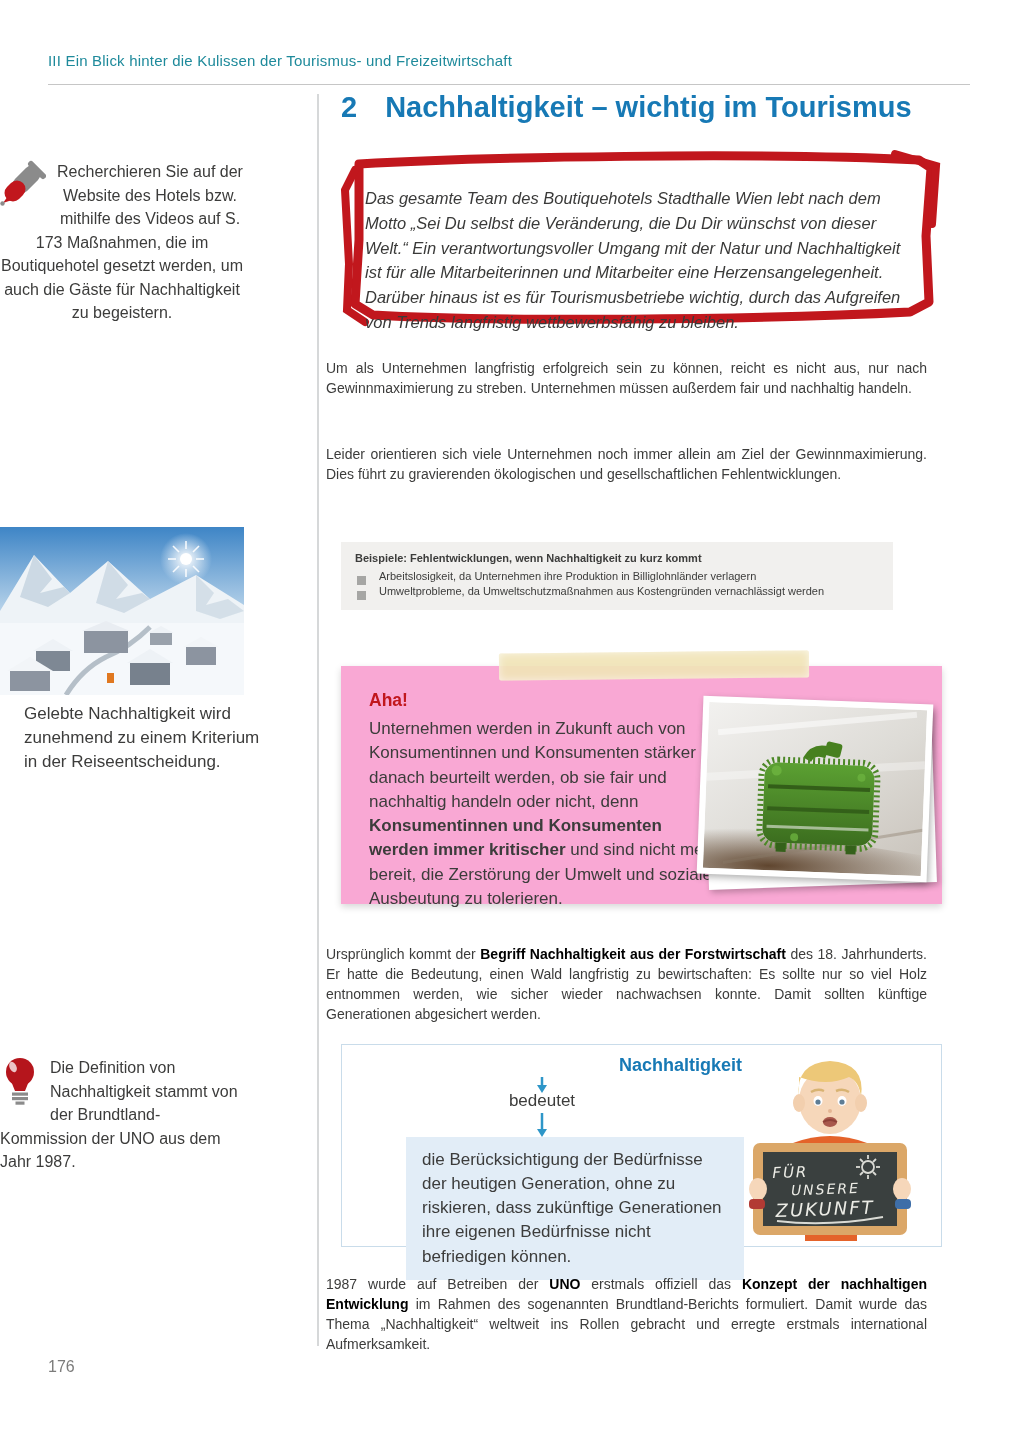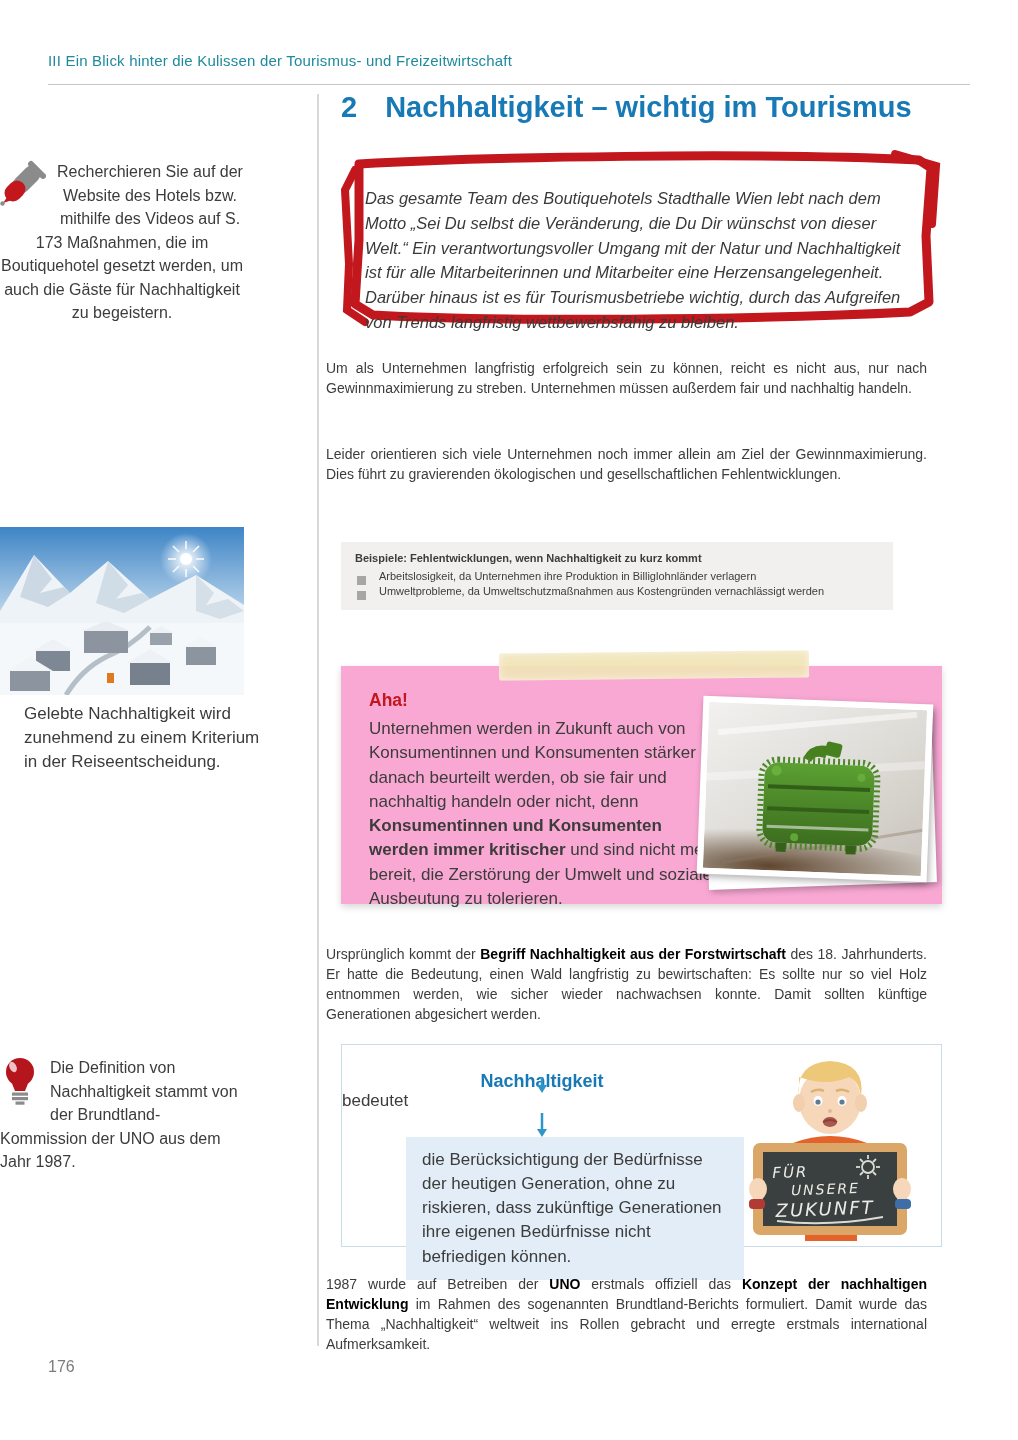--- a/index.html
+++ b/index.html
@@ -51,23 +51,23 @@
   .polaroid-stack{position:absolute;right:-4px;top:34px;width:246px;height:196px;}
   .polaroid-back{position:absolute;left:6px;top:14px;width:228px;height:172px;background:#fff;
     transform:rotate(-2deg);box-shadow:2px 3px 6px rgba(0,0,0,.25);}
   .polaroid-front{position:absolute;left:0;top:0;width:230px;height:178px;background:#fff;
     transform:rotate(2.2deg);box-shadow:2px 3px 7px rgba(0,0,0,.3);padding:6px;box-sizing:border-box;}
 
   
   .diagram-box{position:absolute;left:341px;top:1044px;width:601px;height:203px;
     border:1.5px solid #c9dcea;box-sizing:border-box;background:#fff;}
   .diagram-left{position:absolute;left:0;top:0;width:400px;height:100%;}
-  .diagram-term{position:absolute;left:0;top:26px;width:100%;text-align:center;
+  .diagram-term{position:absolute;left:0;top:10px;width:100%;text-align:right;
     color:#1779b5;font-weight:bold;font-size:18px;}
-  .diagram-connector{position:absolute;left:0;top:46px;width:100%;text-align:left;font-size:17px;}
+  .diagram-connector{position:absolute;left:0;top:46px;width:100%;text-align:center;font-size:17px;}
   .arrow{position:absolute;left:50%;transform:translateX(-50%);}
   .arrow1{top:32px;}
   .arrow2{top:68px;}
   .definition-box{position:absolute;left:64px;top:92px;width:338px;box-sizing:border-box;
     background:#e2edf7;padding:11px 16px;font-size:17px;line-height:1.42;}
   .diagram-photo{position:absolute;right:6px;top:6px;width:210px;height:190px;}
 
   
   .margin-note{position:absolute;left:0;width:244px;font-size:16px;line-height:1.47;color:#3c3c3b;}
   .note-research{top:160px;text-align:center;}

